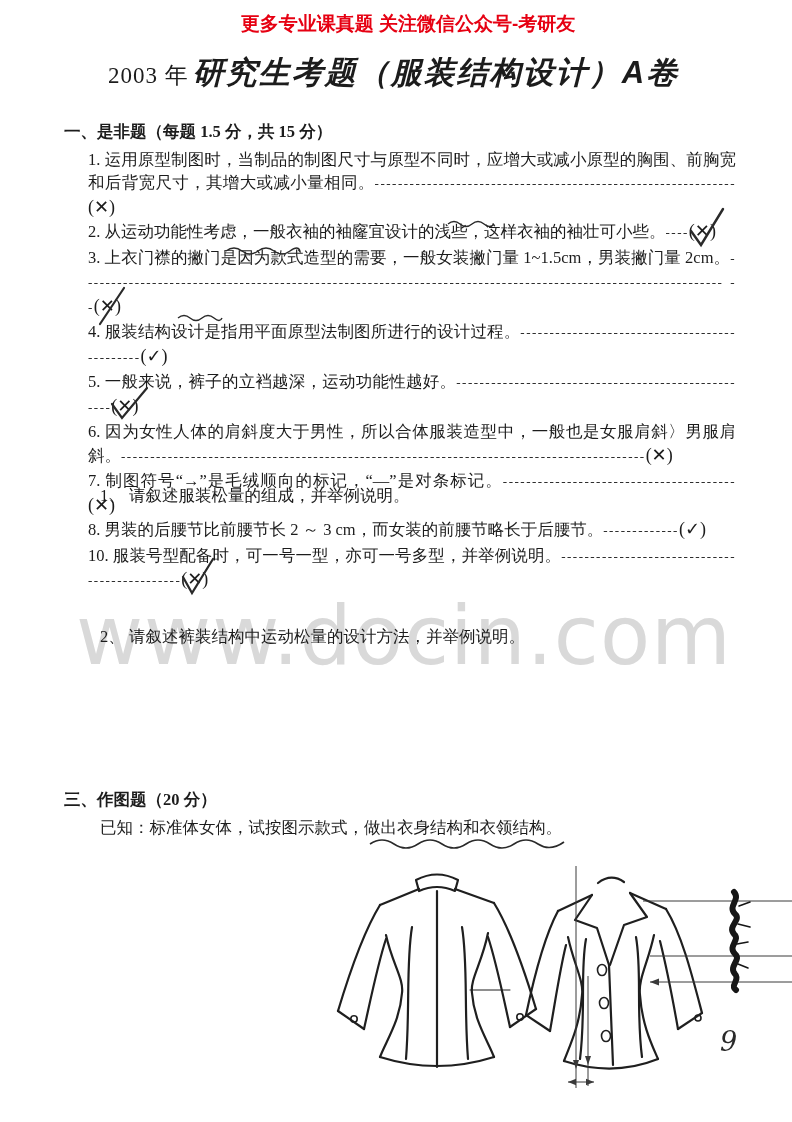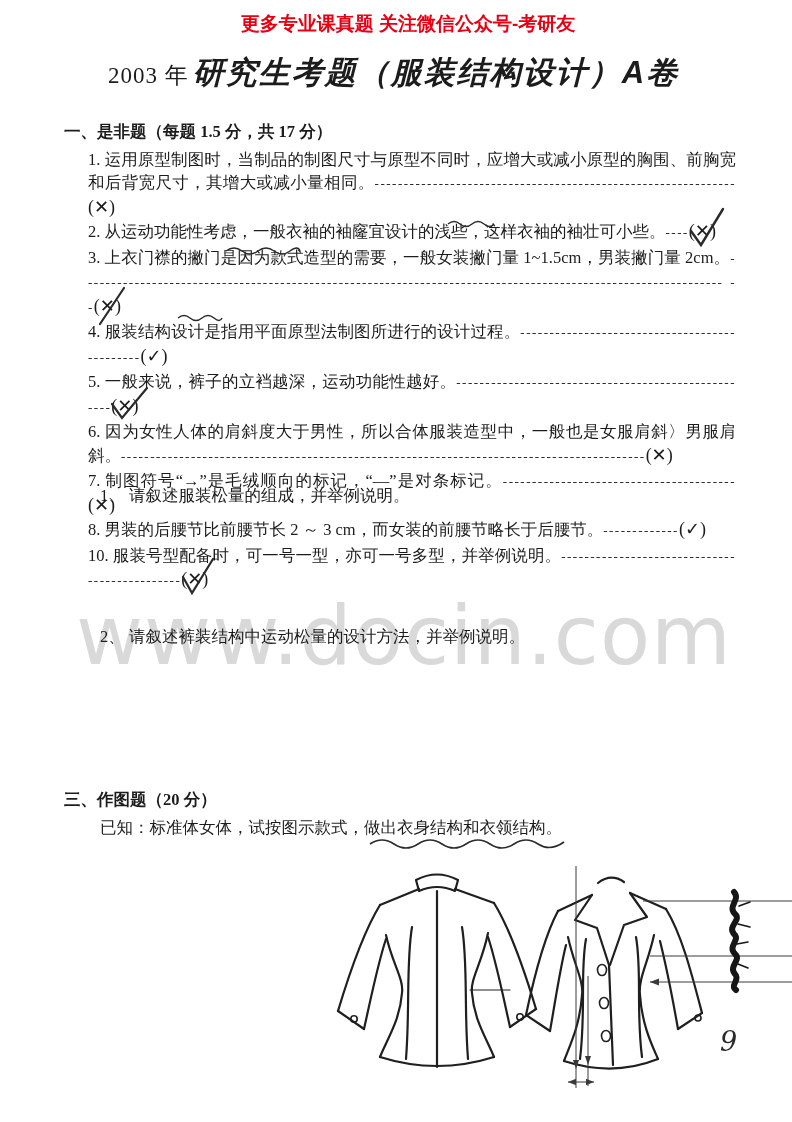--- a/index.html
+++ b/index.html
@@ -42,21 +42,21 @@
 <div class="watermark">www.docin.com</div>
 
 <div class="promo">更多专业课真题 关注微信公众号-考研友</div>
 
 <div class="exam-title">
   <span class="year">2003 年</span>
   <span class="main">研究生考题（服装结构设计）A卷</span>
 </div>
 
 <div class="sec" style="top:120px;">
-  <div class="sec-heading">一、是非题（每题 1.5 分，共 17 分）</div>
+  <div class="sec-heading">一、是非题（每题 1.5 分，共 15 分）</div>
 
   <p class="q"><span>1.</span>
     <span>运用原型制图时，当制品的制图尺寸与原型不同时，应增大或减小原型的胸围、前胸宽和后背宽尺寸，其增大或减小量相同。</span><span class="leader">--------------------------------------------------------------</span><span class="mark-wrap"><span>(✕)</span></span></p>
 
   <p class="q"><span>2.</span>
     <span>从运动功能性考虑，一般衣袖的袖窿宜设计的浅些，这样衣袖的袖壮可小些。</span><span class="leader">----</span><span class="mark-wrap"><span>(✕)</span><svg class="ov" viewBox="0 0 42 46">
           <path d="M6,26 L16,40 L38,4" fill="none" stroke="#2a2a2a" stroke-width="2.4" stroke-linecap="round"></path>
         </svg></span></p>
 
   <p class="q"><span>3.</span>

